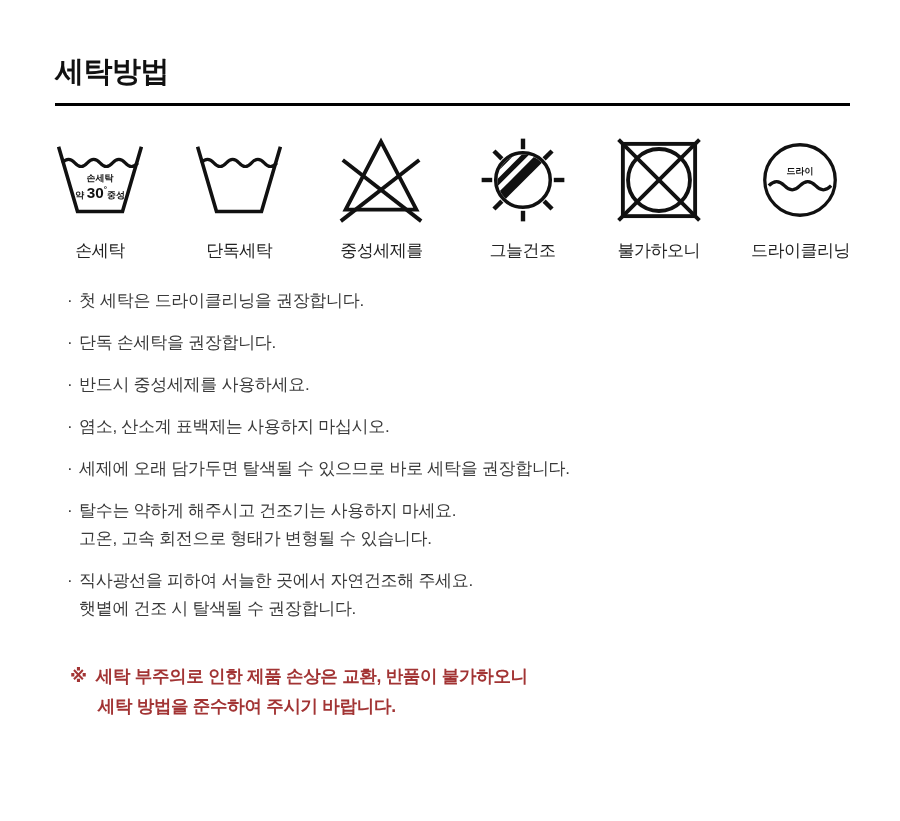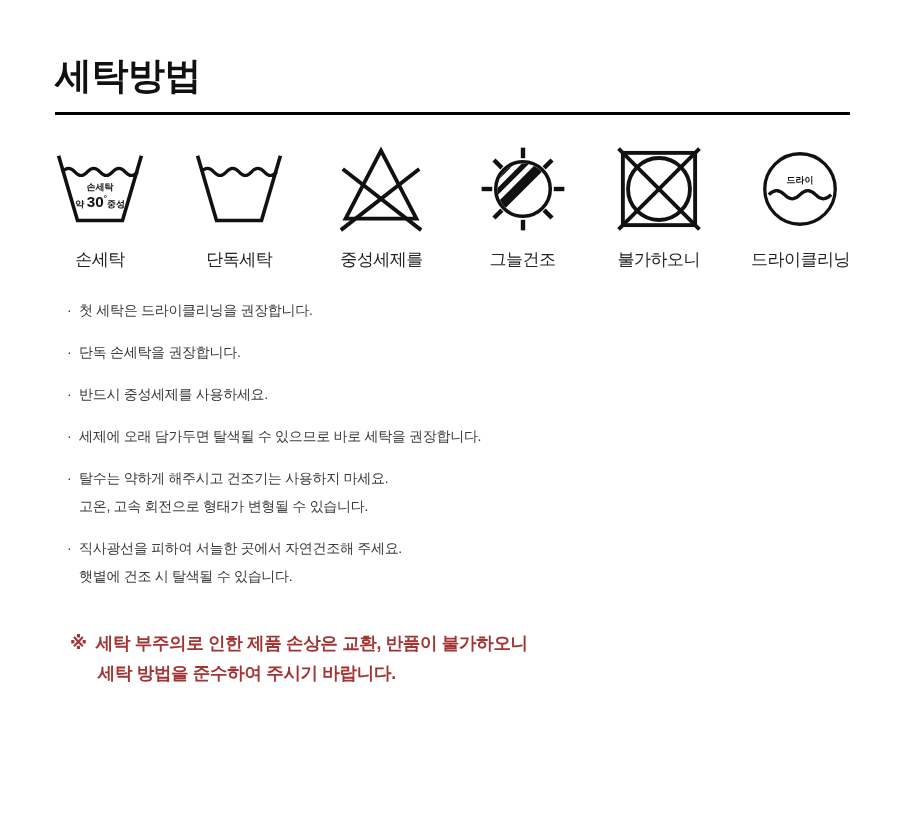--- a/index.html
+++ b/index.html
@@ -1,30 +1,30 @@
 <!DOCTYPE html>
 <html lang="ko"><head>
 <meta charset="utf-8">
 <style>
   html,body{margin:0;padding:0;background:#ffffff;}
   body{font-family:"Liberation Sans","DejaVu Sans",sans-serif;}
   .page{position:relative;width:900px;height:821px;background:#ffffff;box-sizing:border-box;padding:0 50px;overflow:hidden;}
 
-  .page-title{margin:56px 0 0 5px;font-size:37px;font-weight:800;color:#111111;letter-spacing:-0.5px;line-height:1.1;}
+  .page-title{margin:56px 0 0 5px;font-size:29px;font-weight:800;color:#111111;letter-spacing:-0.5px;line-height:1.1;}
   .title-divider{margin:15px 0 0 5px;width:795px;border:none;border-top:3px solid #000000;}
 
   .symbols-row{margin:26px 0 0 5px;width:795px;display:flex;justify-content:space-between;align-items:center;}
   .symbol{display:flex;flex-direction:column;align-items:center;height:130px;}
   .symbol .icon-wrap{flex:1;display:flex;align-items:center;justify-content:center;padding-bottom:11px;}
   .symbol-label{font-size:17px;color:#222222;white-space:nowrap;letter-spacing:-0.5px;}
   .symbol svg{display:block;}
   .icon-stroke{fill:none;stroke:#111111;stroke-linecap:butt;}
   .icon-text{fill:#111111;font-family:"Liberation Sans","DejaVu Sans",sans-serif;}
 
-  .instructions{margin:25px 0 13px 17px;padding:0;list-style:none;font-size:14px;color:#3a3a3a;line-height:28px;letter-spacing:-0.3px;}
+  .instructions{margin:25px 0 13px 17px;padding:0;list-style:none;font-size:17px;color:#3a3a3a;line-height:28px;letter-spacing:-0.3px;}
   .instructions li{margin-bottom:14px;}
   .bullet{display:inline-block;width:12px;color:#3a3a3a;}
   .cont-line{display:block;padding-left:12px;}
 
   .warning{margin:38px 0 0 20px;display:flex;color:#a23434;font-weight:700;font-size:17.5px;line-height:30px;letter-spacing:-0.3px;}
   .warning-marker{margin-right:9px;}
 </style>
 </head>
 <body>
 
@@ -120,23 +120,24 @@
       </div>
       <div class="symbol-label">드라이클리닝</div>
     </div>
 
   </div>
 
   <ul class="instructions">
     <li><span class="bullet">·</span><span>첫 세탁은 드라이클리닝을 권장합니다.</span><span class="cont-line"></span></li>
     <li><span class="bullet">·</span><span>단독 손세탁을 권장합니다.</span><span class="cont-line"></span></li>
     <li><span class="bullet">·</span><span>반드시 중성세제를 사용하세요.</span><span class="cont-line"></span></li>
+    <li><span class="bullet">·</span><span>염소, 산소계 표백제는 사용하지 마십시오.</span><span class="cont-line"></span></li>
     <li><span class="bullet">·</span><span>세제에 오래 담가두면 탈색될 수 있으므로 바로 세탁을 권장합니다.</span><span class="cont-line"></span></li>
     <li><span class="bullet">·</span><span>탈수는 약하게 해주시고 건조기는 사용하지 마세요.</span><span class="cont-line">고온, 고속 회전으로 형태가 변형될 수 있습니다.</span></li>
-    <li><span class="bullet">·</span><span>직사광선을 피하여 서늘한 곳에서 자연건조해 주세요.</span><span class="cont-line">햇볕에 건조 시 탈색될 수 있습니다.</span></li>
+    <li><span class="bullet">·</span><span>직사광선을 피하여 서늘한 곳에서 자연건조해 주세요.</span><span class="cont-line">햇볕에 건조 시 탈색될 수 권장합니다.</span></li>
   </ul>
 
   <div class="warning">
     <span class="warning-marker">※</span>
     <div>
       <span>세탁 부주의로 인한 제품 손상은 교환, 반품이 불가하오니</span>
       <span class="cont-line" style="padding-left:2px;">세탁 방법을 준수하여 주시기 바랍니다.</span>
     </div>
   </div>
 

